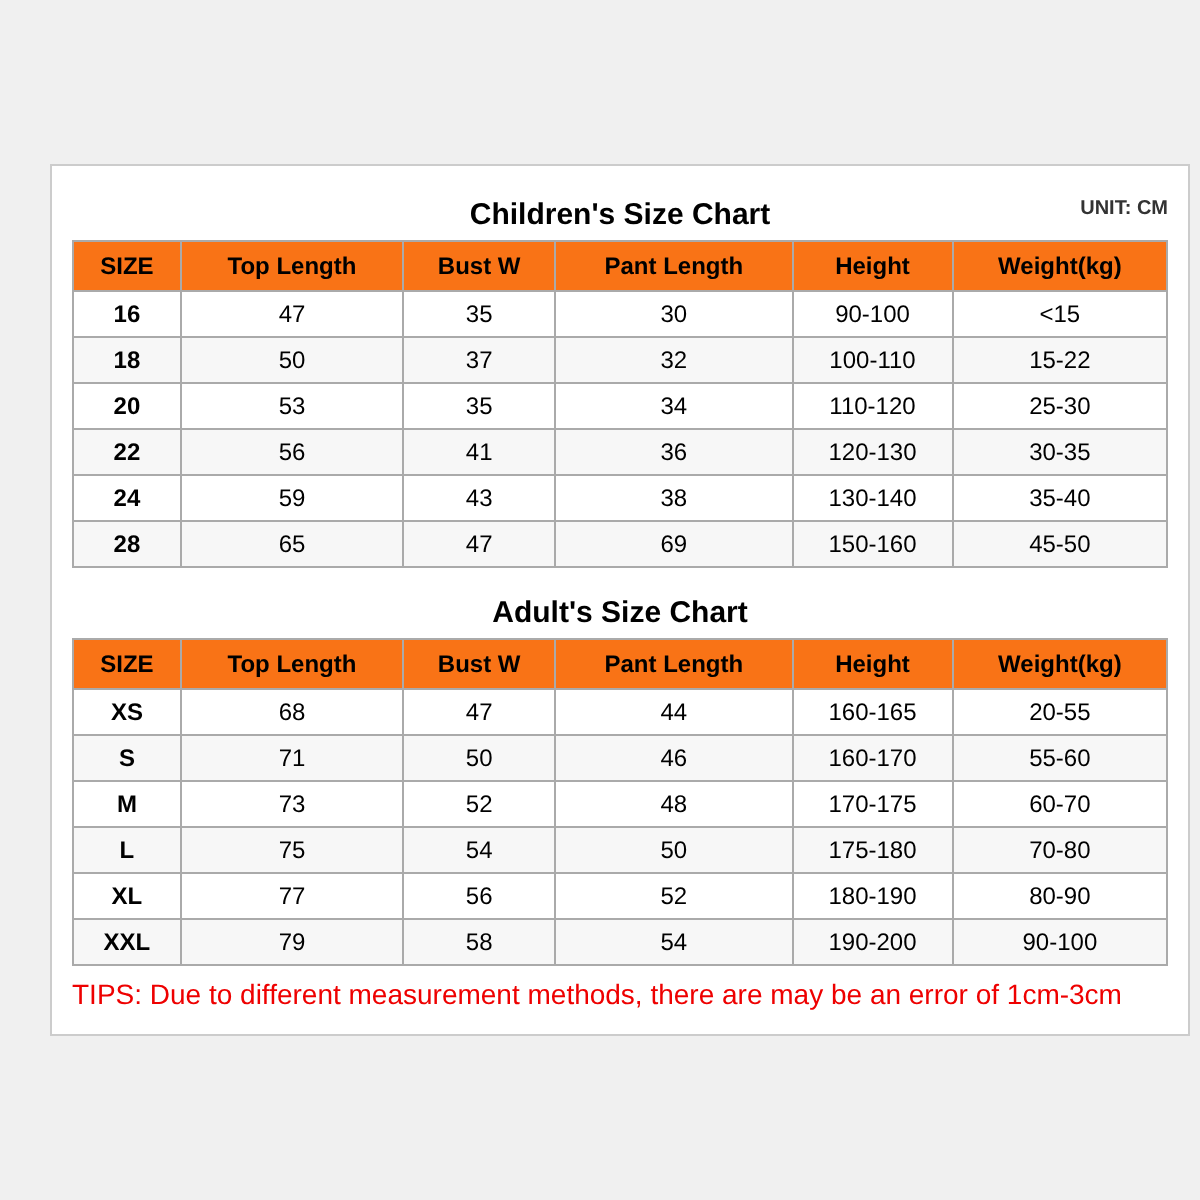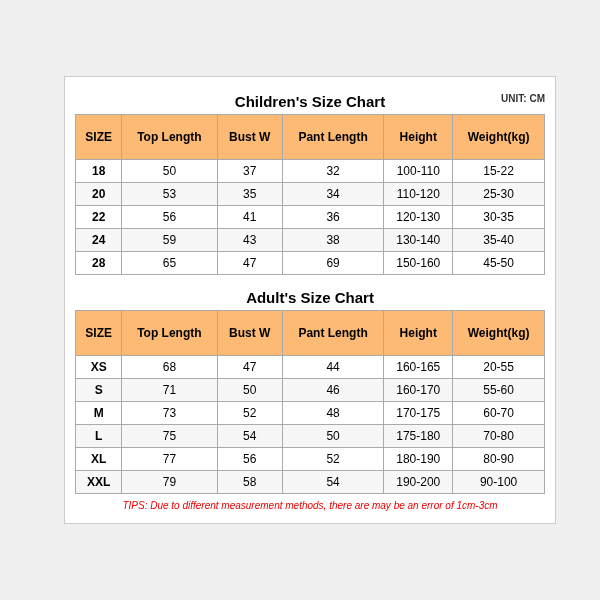--- a/index.html
+++ b/index.html
@@ -8,21 +8,21 @@
       display: flex;
       justify-content: center;
       align-items: center;
       width: 600px;
       height: 600px;
       font-family: Arial, sans-serif;
     }
     .chart-container {
       background: #fff;
       border: 1px solid #ccc;
-      width: 492px;
+      width: 570px;
       padding: 10px;
       margin-left: 20px;
     }
     .section-title {
       text-align: center;
       font-weight: bold;
       font-size: 15px;
       padding: 6px 0 4px 0;
       position: relative;
     }
@@ -33,47 +33,46 @@
       font-size: 10px;
       font-weight: bold;
       color: #333;
     }
     table {
       width: 100%;
       border-collapse: collapse;
       font-size: 12px;
     }
     th {
-      background: #fdba74;
+      background: #f97316;
       border: 1px solid #aaa;
-      padding: 15px 4px;
+      padding: 5px 4px;
       text-align: center;
       font-weight: bold;
       font-size: 12px;
     }
     td {
       border: 1px solid #aaa;
       padding: 4px 4px;
       text-align: center;
     }
     tr:nth-child(even) td {
       background: #f7f7f7;
     }
     tr:nth-child(odd) td {
       background: #ffffff;
     }
     .size-col {
       font-weight: bold;
     }
     .tips {
       color: #e00;
-      font-size: 10px;
-      text-align: center;
+      font-size: 14px;
+      text-align: left;
       padding: 6px 0 2px 0;
-      font-style: italic;
     }
     .section-gap {
       height: 8px;
     }
   </style>
 </head>
 <body>
 
 <div class="chart-container">
 
@@ -87,20 +86,28 @@
       <tr>
         <th>SIZE</th>
         <th>Top Length</th>
         <th>Bust W</th>
         <th>Pant Length</th>
         <th>Height</th>
         <th>Weight(kg)</th>
       </tr>
     </thead>
     <tbody id="children-tbody">
+    <tr>
+          <td class="size-col">16</td>
+          <td>47</td>
+          <td>35</td>
+          <td>30</td>
+          <td>90-100</td>
+          <td>&lt;15</td>
+        </tr>
         <tr>
           <td class="size-col">18</td>
           <td>50</td>
           <td>37</td>
           <td>32</td>
           <td>100-110</td>
           <td>15-22</td>
         </tr>
         <tr>
           <td class="size-col">20</td>

